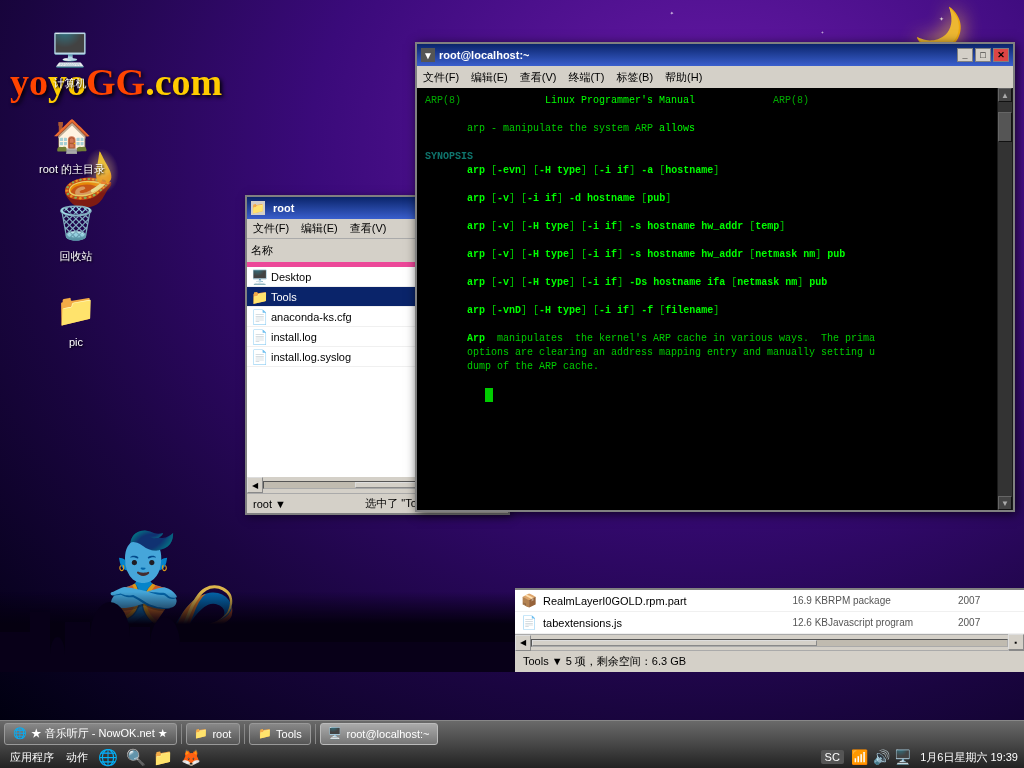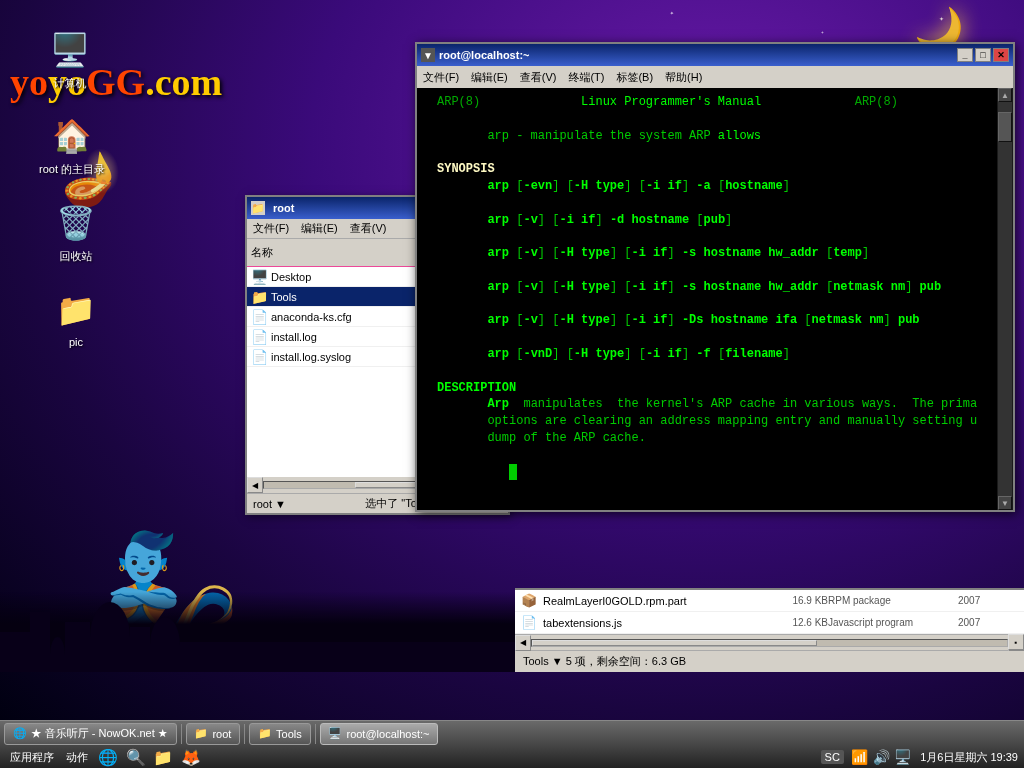--- a/index.html
+++ b/index.html
@@ -116,21 +116,21 @@
       cursor: pointer;
       padding: 0 2px;
     }
 
     .file-toolbar {
       background: #d4d0c8;
       height: 28px;
       display: flex;
       align-items: center;
       padding: 0 4px;
-      border-bottom: 1px solid #ec4899;
+      border-bottom: 5px solid #ec4899;
       gap: 4px;
       font-size: 11px;
     }
 
     .file-list {
       flex: 1;
       overflow-y: auto;
       background: white;
       font-size: 11px;
     }
@@ -195,22 +195,22 @@
     .terminal-menubar span {
       cursor: pointer;
       padding: 0 2px;
     }
 
     .terminal-content {
       flex: 1;
       background: #000;
       color: #00cc00;
       font-family: 'Courier New', monospace;
-      font-size: 12px;
-      padding: 6px 20px;
+      font-size: 10px;
+      padding: 6px 8px;
       overflow: hidden;
       line-height: 1.4;
       border-radius: 31px;
     }
 
     .term-line { white-space: pre; }
     .bottom-file-row {
       display: flex;
       align-items: center;
       height: 22px;
@@ -471,34 +471,33 @@
       <span>终端(T)</span>
       <span>标签(B)</span>
       <span>帮助(H)</span>
     </div>
     <div style="display:flex;flex:1;overflow:hidden;">
       <div class="terminal-content">
         <div class="term-line" style="color:#00cc00;"><span style="color:#00aa00;">ARP(8)</span>              <span style="color:#00ff00;">Linux Programmer's Manual</span>             <span style="color:#00aa00;">ARP(8)</span></div>
         <div class="term-line">&nbsp;</div>
         <div class="term-line">       arp - manipulate the system ARP <span style="color:#00ff00;">allows</span></div>
         <div class="term-line">&nbsp;</div>
-        <div class="term-line"><span style="color:#fef9c3;font-weight:bold;">SYNOPSIS</span></div>
+        <div class="term-line"><span style="color:#0f766e;font-weight:bold;">SYNOPSIS</span></div>
         <div class="term-line">       <span style="color:#00ff00;font-weight:bold;">arp</span> [<span style="color:#00ff00;font-weight:bold;">-evn</span>] [<span style="color:#00ff00;font-weight:bold;">-H type</span>] [<span style="color:#00ff00;font-weight:bold;">-i if</span>] <span style="color:#00ff00;font-weight:bold;">-a</span> [<span style="color:#00ff00;font-weight:bold;">hostname</span>]</div>
         <div class="term-line">&nbsp;</div>
         <div class="term-line">       <span style="color:#00ff00;font-weight:bold;">arp</span> [<span style="color:#00ff00;font-weight:bold;">-v</span>] [<span style="color:#00ff00;font-weight:bold;">-i if</span>] <span style="color:#00ff00;font-weight:bold;">-d hostname</span> [<span style="color:#00ff00;font-weight:bold;">pub</span>]</div>
         <div class="term-line">&nbsp;</div>
         <div class="term-line">       <span style="color:#00ff00;font-weight:bold;">arp</span> [<span style="color:#00ff00;font-weight:bold;">-v</span>] [<span style="color:#00ff00;font-weight:bold;">-H type</span>] [<span style="color:#00ff00;font-weight:bold;">-i if</span>] <span style="color:#00ff00;font-weight:bold;">-s hostname hw_addr</span> [<span style="color:#00ff00;font-weight:bold;">temp</span>]</div>
         <div class="term-line">&nbsp;</div>
         <div class="term-line">       <span style="color:#00ff00;font-weight:bold;">arp</span> [<span style="color:#00ff00;font-weight:bold;">-v</span>] [<span style="color:#00ff00;font-weight:bold;">-H type</span>] [<span style="color:#00ff00;font-weight:bold;">-i if</span>] <span style="color:#00ff00;font-weight:bold;">-s hostname hw_addr</span> [<span style="color:#00ff00;font-weight:bold;">netmask nm</span>] <span style="color:#00ff00;font-weight:bold;">pub</span></div>
         <div class="term-line">&nbsp;</div>
         <div class="term-line">       <span style="color:#00ff00;font-weight:bold;">arp</span> [<span style="color:#00ff00;font-weight:bold;">-v</span>] [<span style="color:#00ff00;font-weight:bold;">-H type</span>] [<span style="color:#00ff00;font-weight:bold;">-i if</span>] <span style="color:#00ff00;font-weight:bold;">-Ds hostname ifa</span> [<span style="color:#00ff00;font-weight:bold;">netmask nm</span>] <span style="color:#00ff00;font-weight:bold;">pub</span></div>
         <div class="term-line">&nbsp;</div>
         <div class="term-line">       <span style="color:#00ff00;font-weight:bold;">arp</span> [<span style="color:#00ff00;font-weight:bold;">-vnD</span>] [<span style="color:#00ff00;font-weight:bold;">-H type</span>] [<span style="color:#00ff00;font-weight:bold;">-i if</span>] <span style="color:#00ff00;font-weight:bold;">-f</span> [<span style="color:#00ff00;font-weight:bold;">filename</span>]</div>
         <div class="term-line">&nbsp;</div>
-        <div class="term-line"><span style="color:#00ff00;font-weight:bold;">DESCRIPTION</span></div>
         <div class="term-line">       <span style="color:#00ff00;font-weight:bold;">Arp</span>  manipulates  the kernel's ARP cache in various ways.  The prima</div>
         <div class="term-line">       options are clearing an address mapping entry and manually setting u</div>
         <div class="term-line">       dump of the ARP cache.</div>
         <div class="term-line" style="display:inline-block;">
           <span style="background:#00cc00;color:#000;display:inline-block;width:8px;">&nbsp;</span>
         </div>
       </div>
       <div style="width:16px;background:#1a1a1a;display:flex;flex-direction:column;align-items:center;">
         <div style="width:14px;height:14px;background:#444;border:1px outset #666;display:flex;align-items:center;justify-content:center;font-size:8px;color:#aaa;cursor:pointer;">▲</div>
         <div style="flex:1;width:14px;background:#333;">

